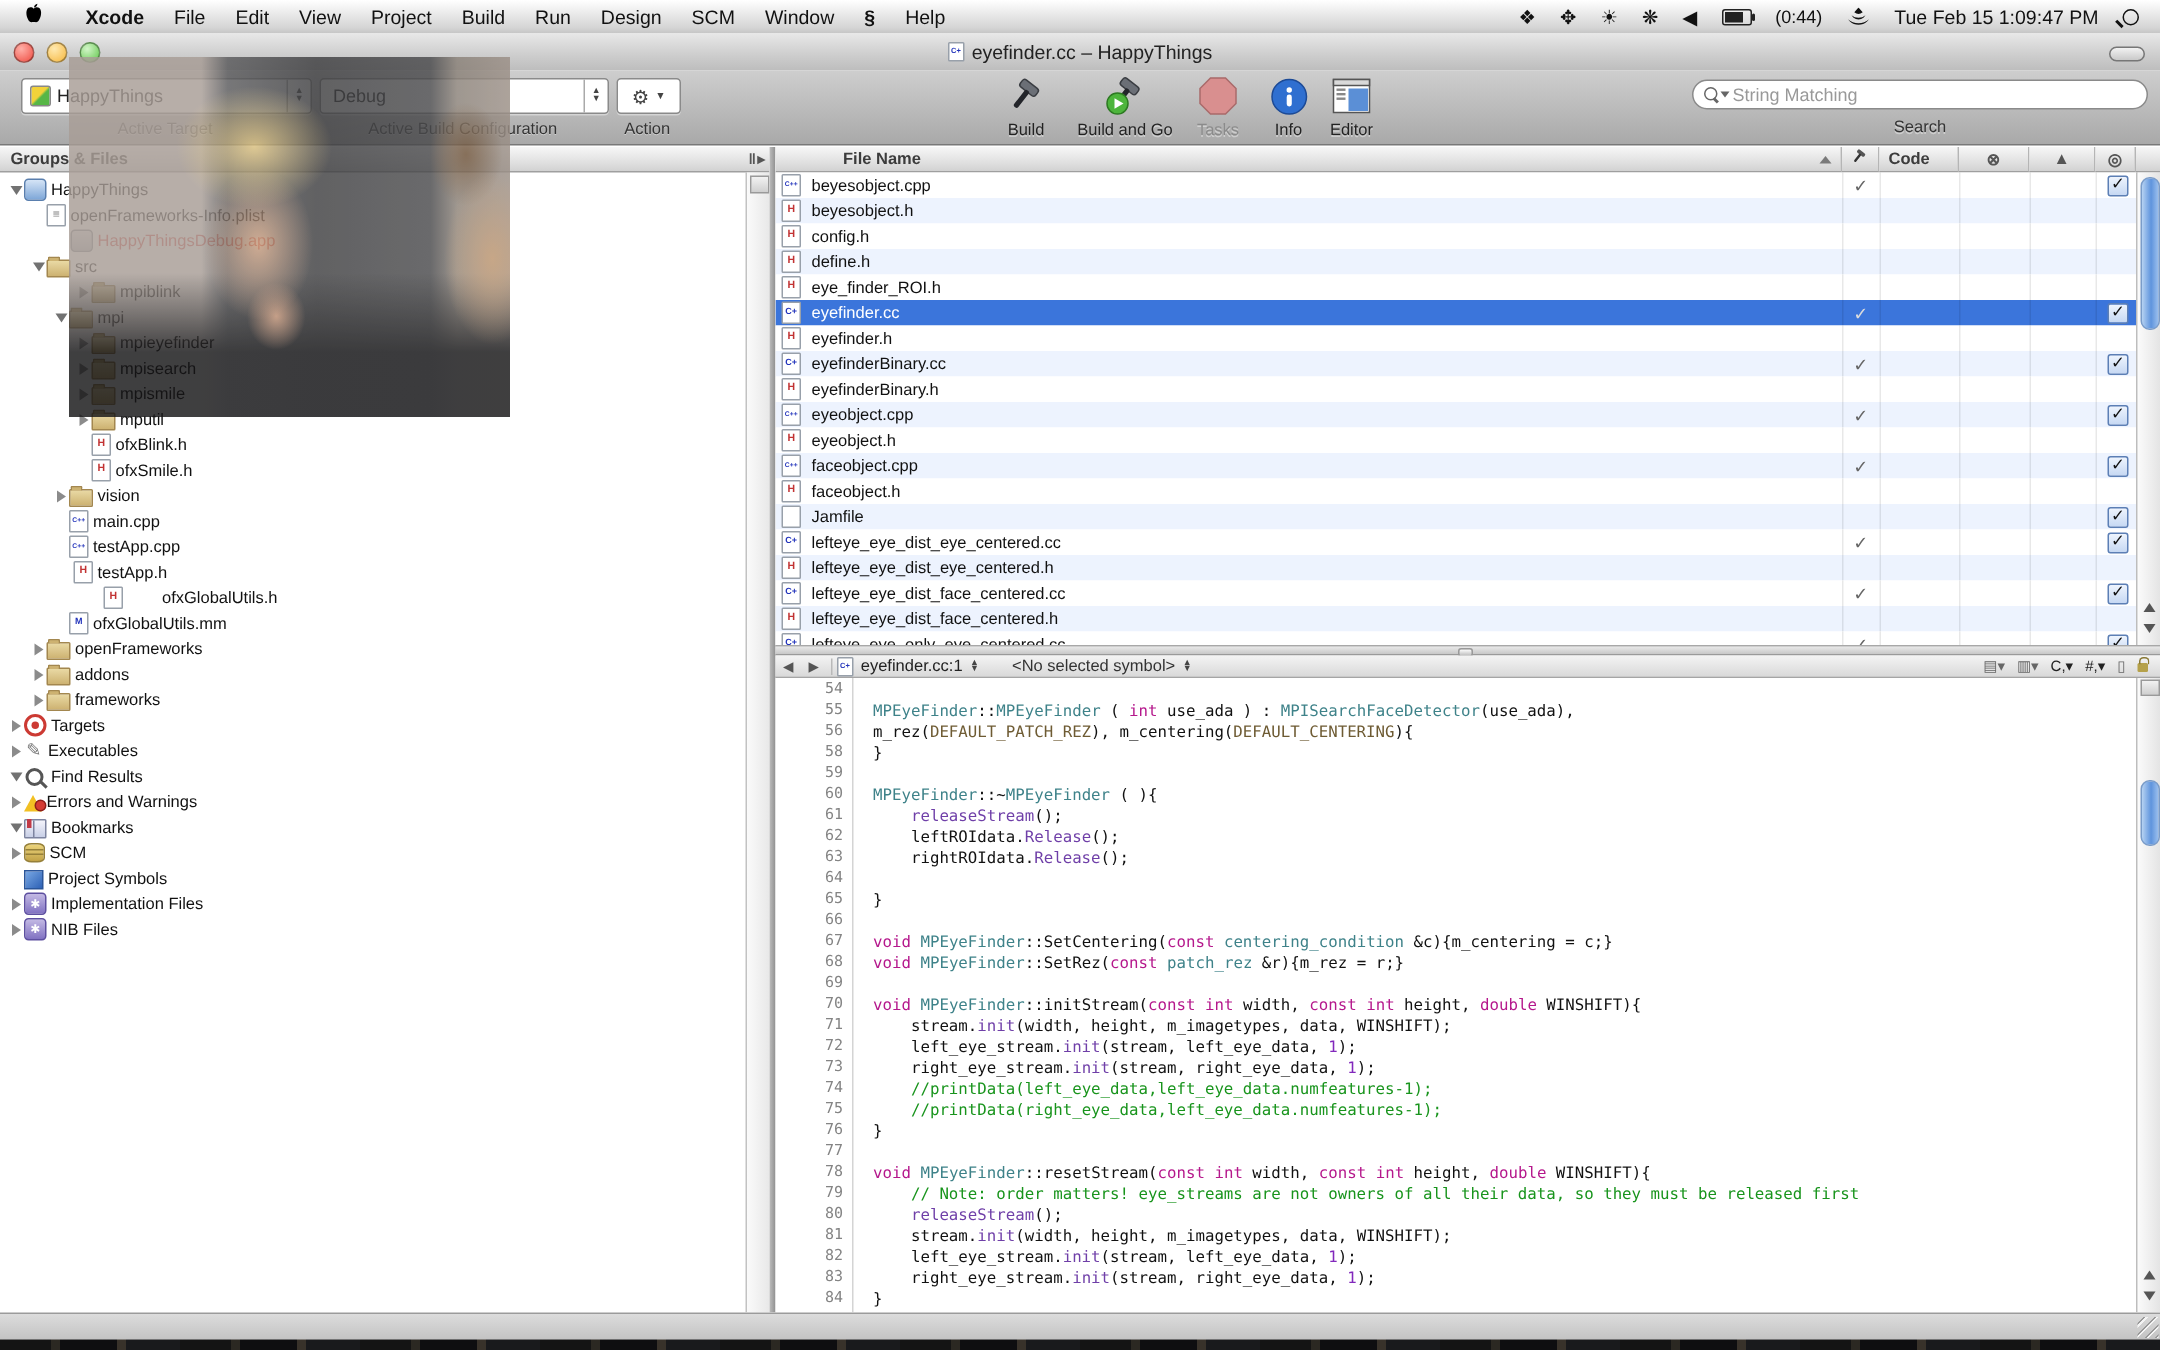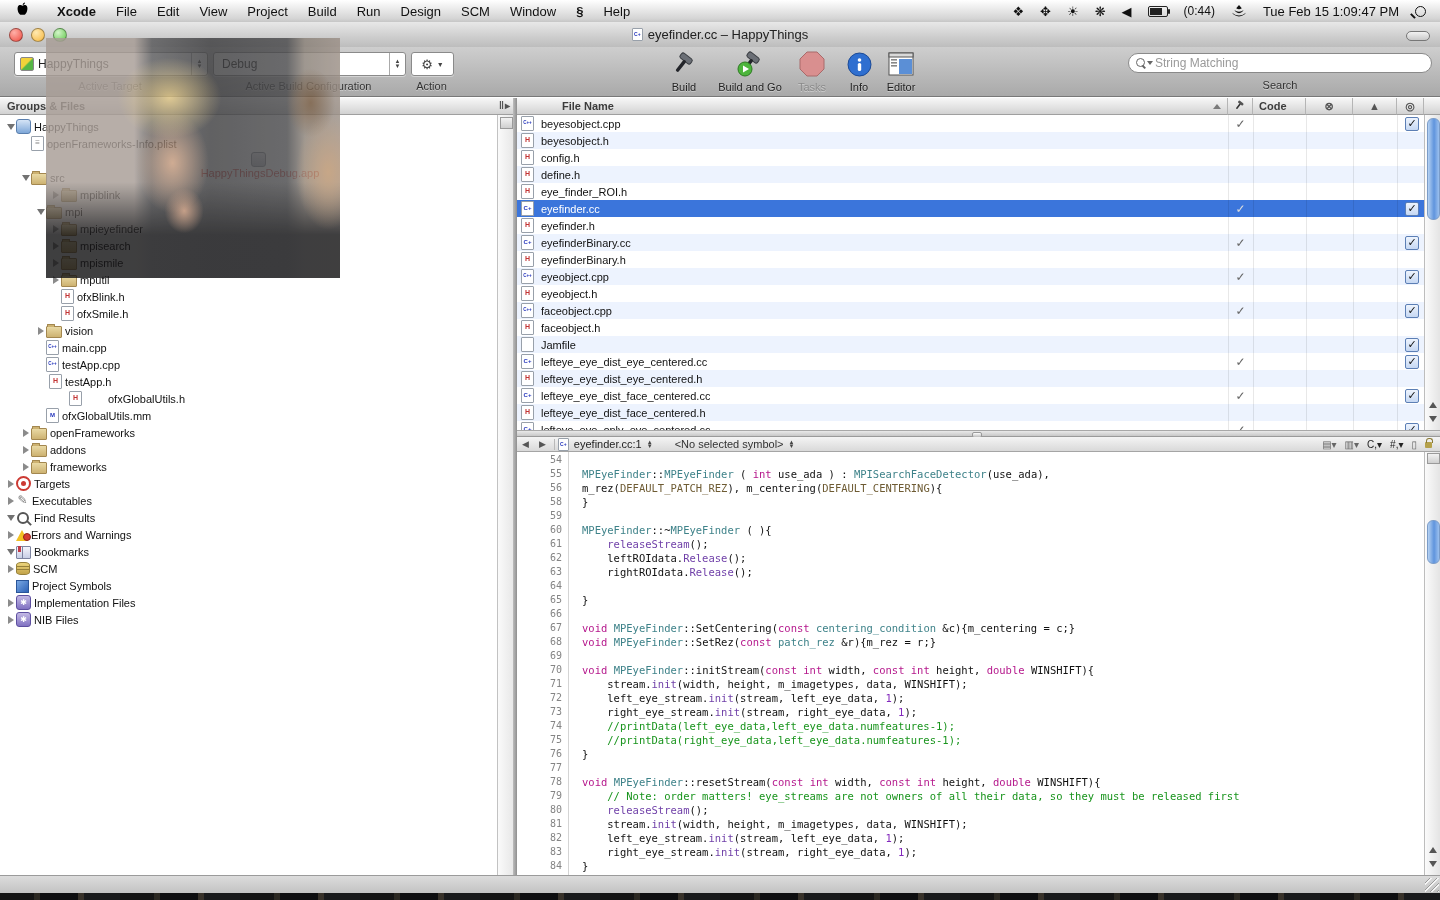--- a/index.html
+++ b/index.html
@@ -330,21 +330,21 @@
               <span class="i project"></span>
               <span class="lbl">HappyThings</span>
             </div>
             <div class="trow" style="padding-left: 20px;">
               <span class="disc"></span>
               <span class="i doc plist">
                 <span class="lt">≡</span>
               </span>
               <span class="lbl">openFrameworks-Info.plist</span>
             </div>
-            <div class="trow red" style="padding-left: 20px; flex-direction: column;">
+            <div class="trow red" style="padding-left: 36px;">
               <span class="disc"></span>
               <span class="i app"></span>
               <span class="lbl">HappyThingsDebug.app</span>
             </div>
             <div class="trow" style="padding-left: 20px;">
               <span class="disc open"></span>
               <span class="i folder"></span>
               <span class="lbl">src</span>
             </div>
             <div class="trow" style="padding-left: 50px;">

